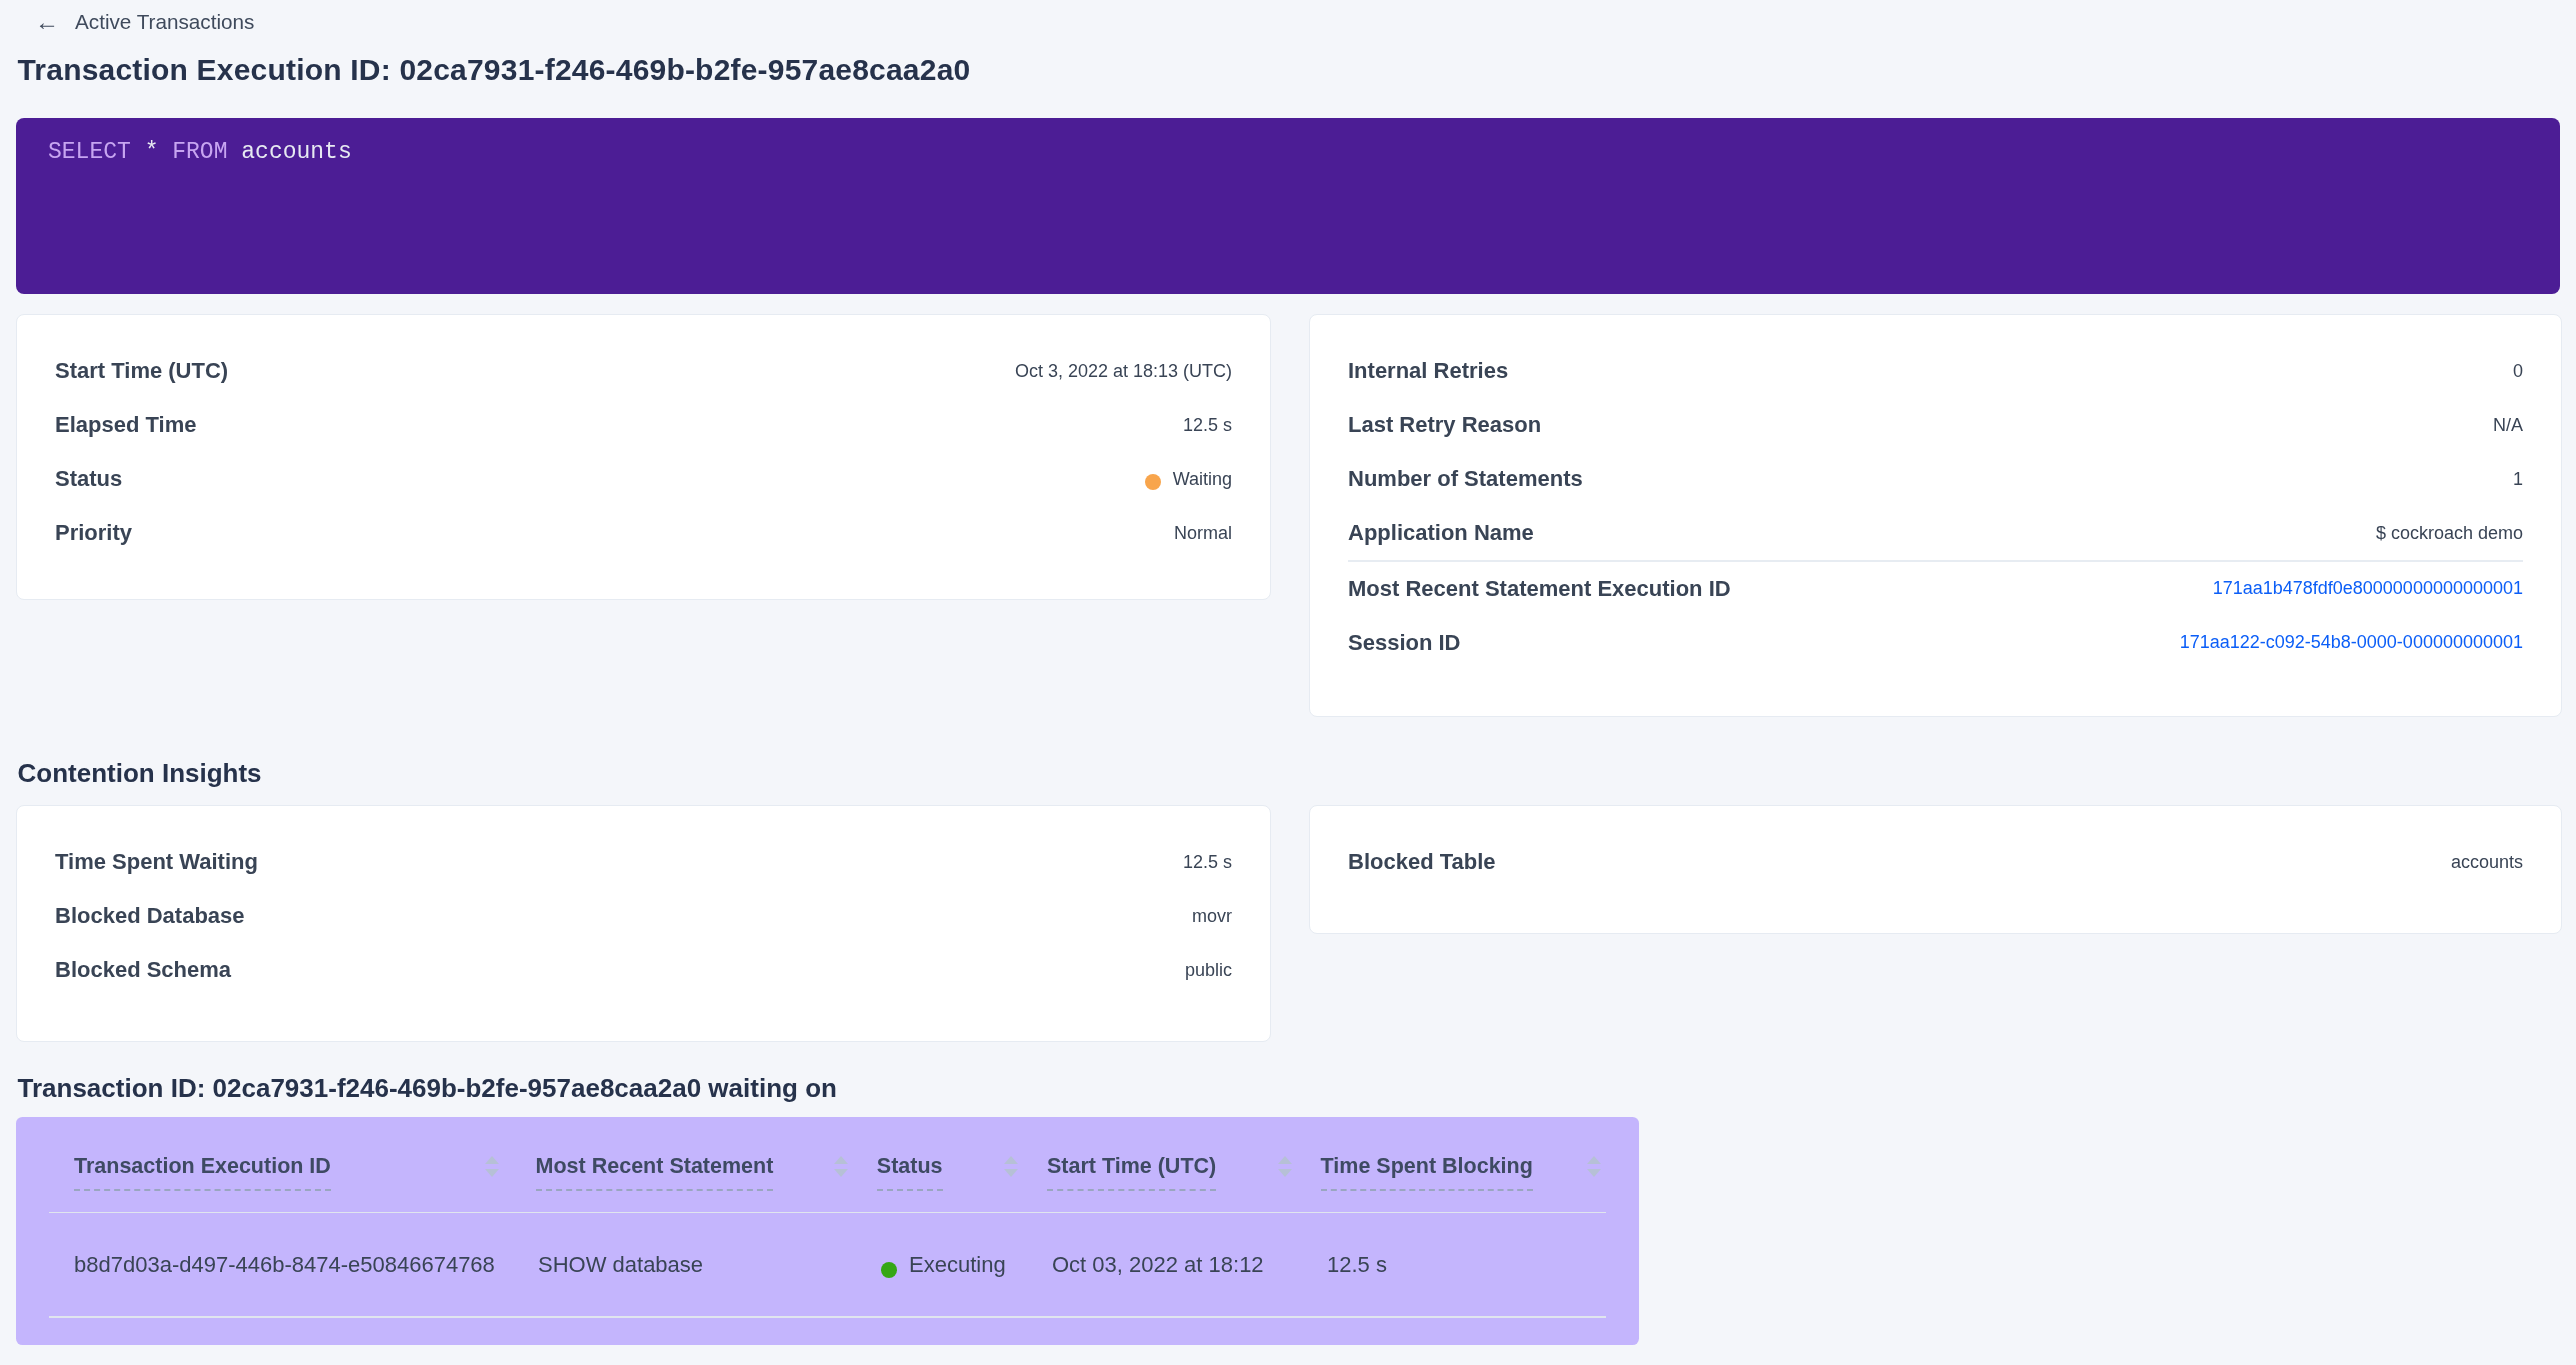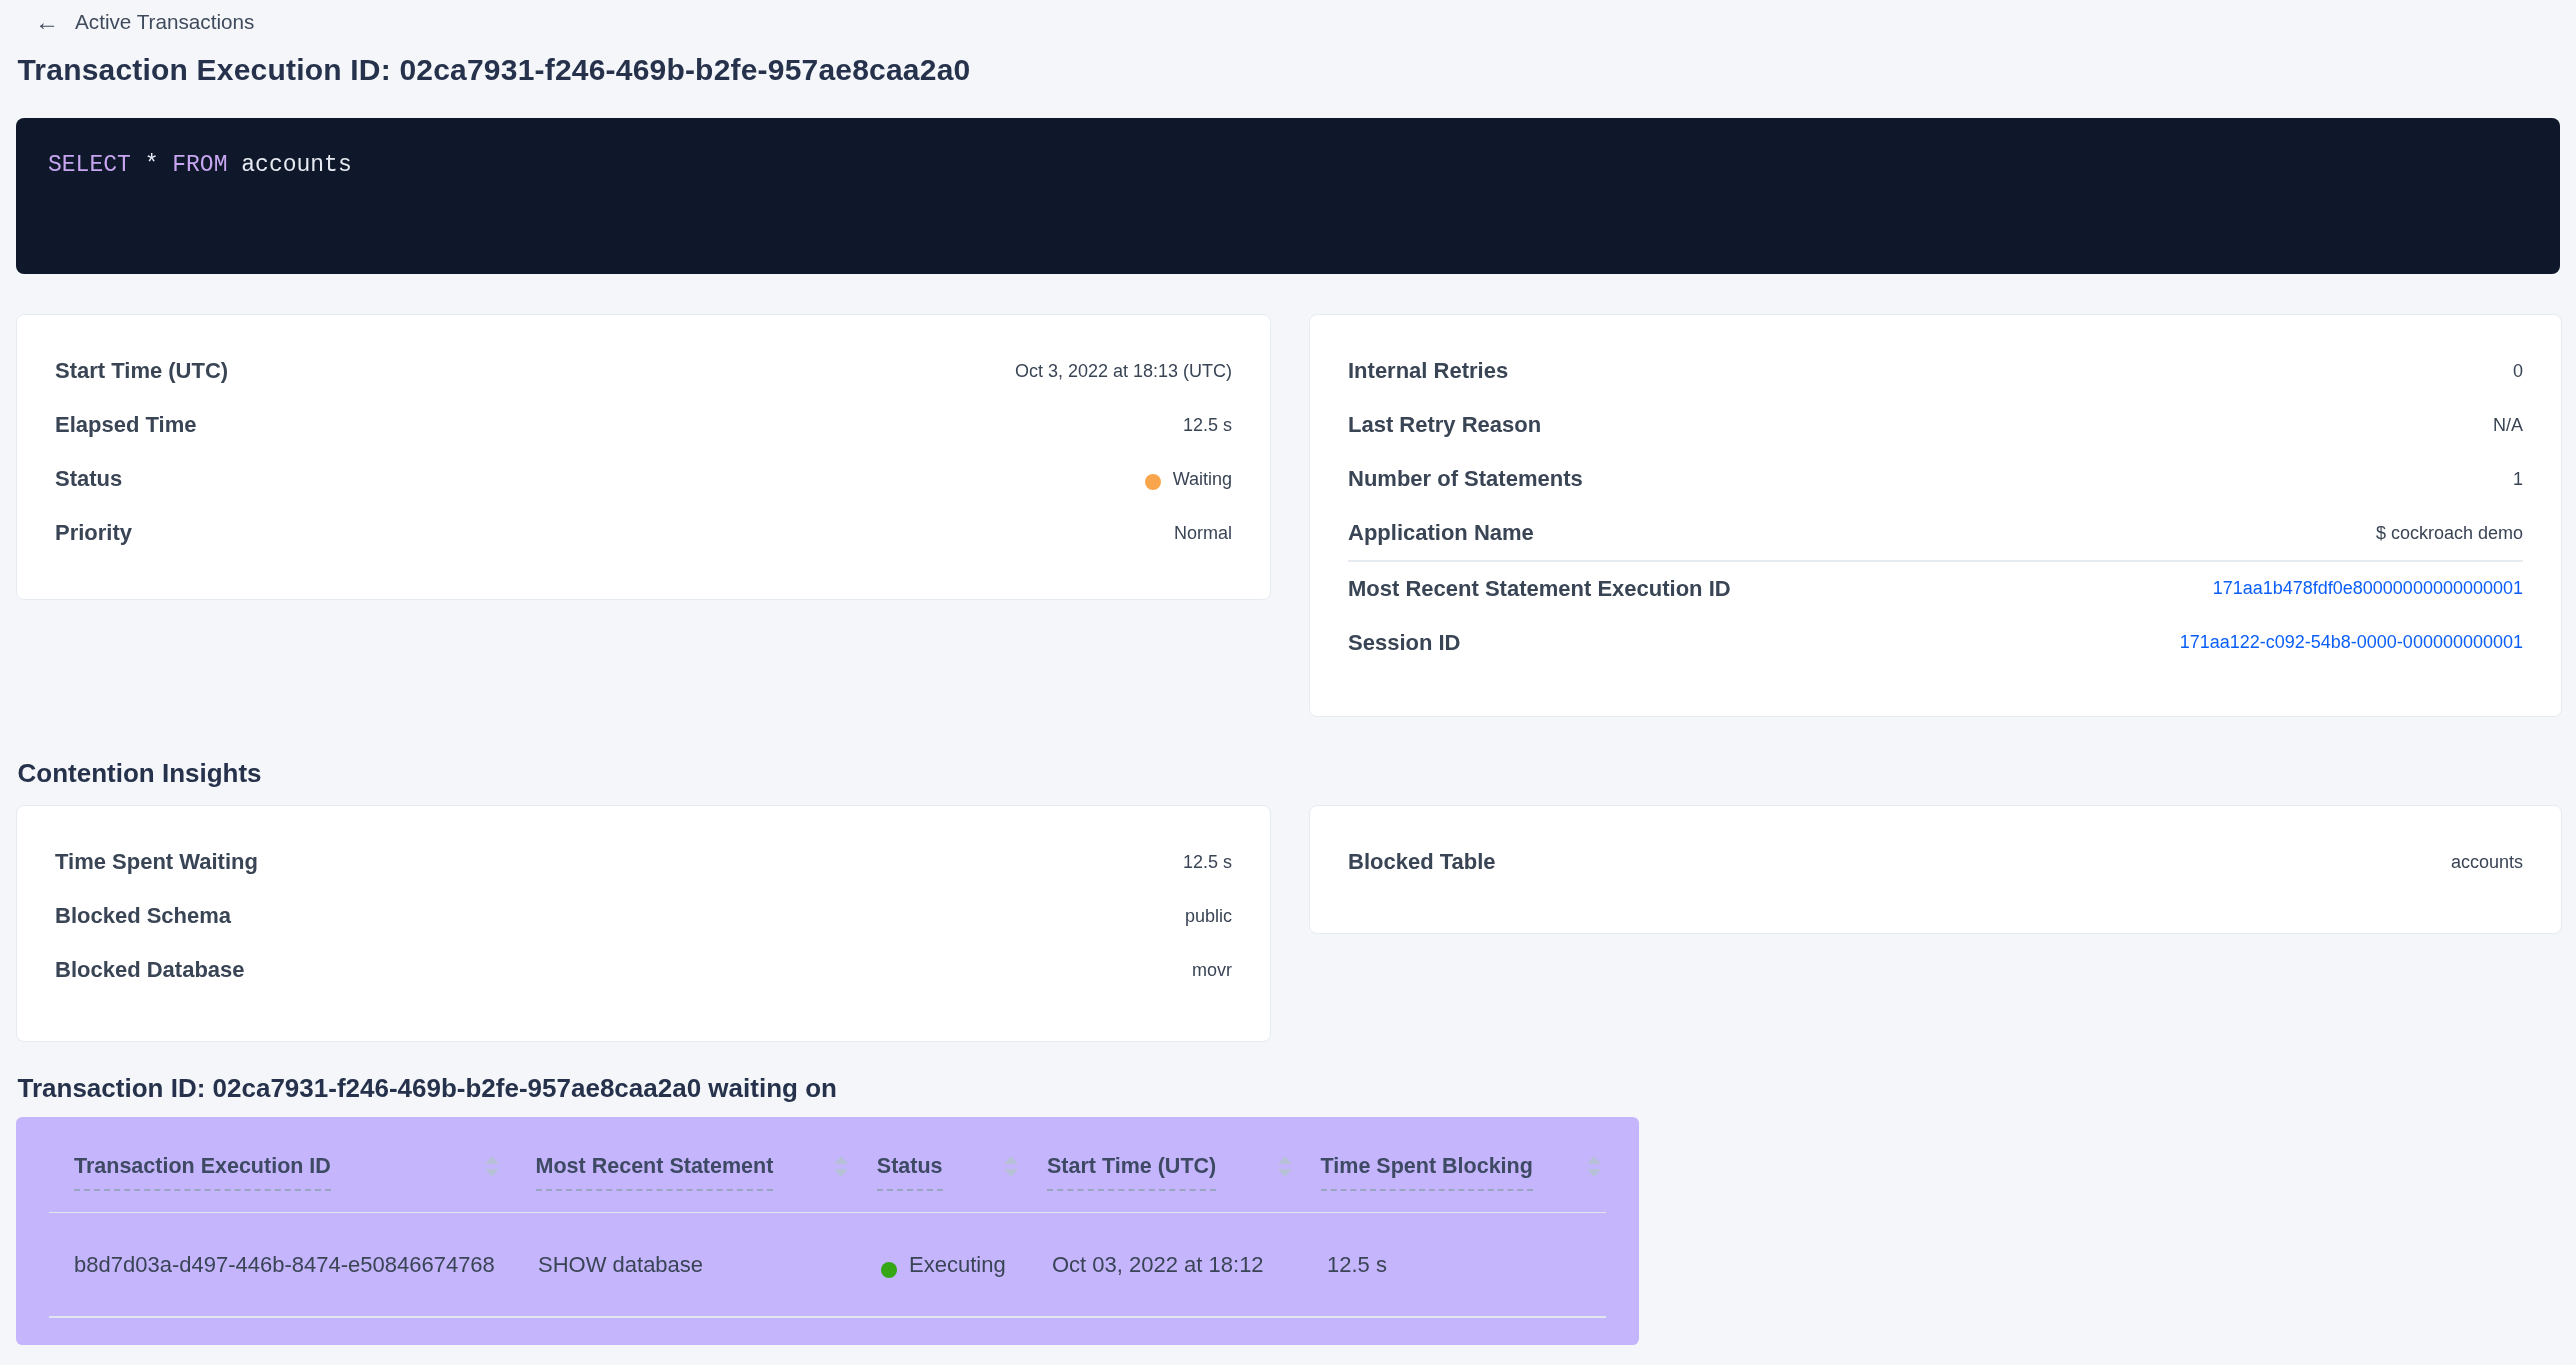--- a/index.html
+++ b/index.html
@@ -23,23 +23,23 @@
   
   .page-title {
     position:absolute; top:53px; left:17.5px;
     font-size:30px; font-weight:700; color:#26324b;
     letter-spacing:0.2px;
   }
 
   
   .sql-box {
     position:absolute; top:118px; left:16px;
-    width:2544px; height:156px;
-    background:#0f172a; border-radius:8px;
-    padding:33px 32px;
+    width:2544px; height:176px;
+    background:#4c1d95; border-radius:8px;
+    padding:20px 32px;
   }
   .sql-text {
     font-family:"Liberation Mono", "DejaVu Sans Mono", monospace;
     font-size:23px; white-space:pre; line-height:29px;
   }
   .kw { color:#c7a5f1; }
   .pl { color:#e7eaf2; }
 
   
   .card {
@@ -174,26 +174,26 @@
 </div>
 
 <h2 class="section-heading heading-contention">Contention Insights</h2>
 
 <div class="card card-cont-left">
   <div class="detail-row">
     <span class="detail-label">Time Spent Waiting</span>
     <span class="detail-value">12.5 s</span>
   </div>
   <div class="detail-row">
+    <span class="detail-label">Blocked Database</span>
+    <span class="detail-value">movr</span>
+  </div>
+  <div class="detail-row">
     <span class="detail-label">Blocked Schema</span>
     <span class="detail-value">public</span>
-  </div>
-  <div class="detail-row">
-    <span class="detail-label">Blocked Database</span>
-    <span class="detail-value">movr</span>
   </div>
 </div>
 
 <div class="card card-cont-right">
   <div class="detail-row">
     <span class="detail-label">Blocked Table</span>
     <span class="detail-value">accounts</span>
   </div>
 </div>
 

